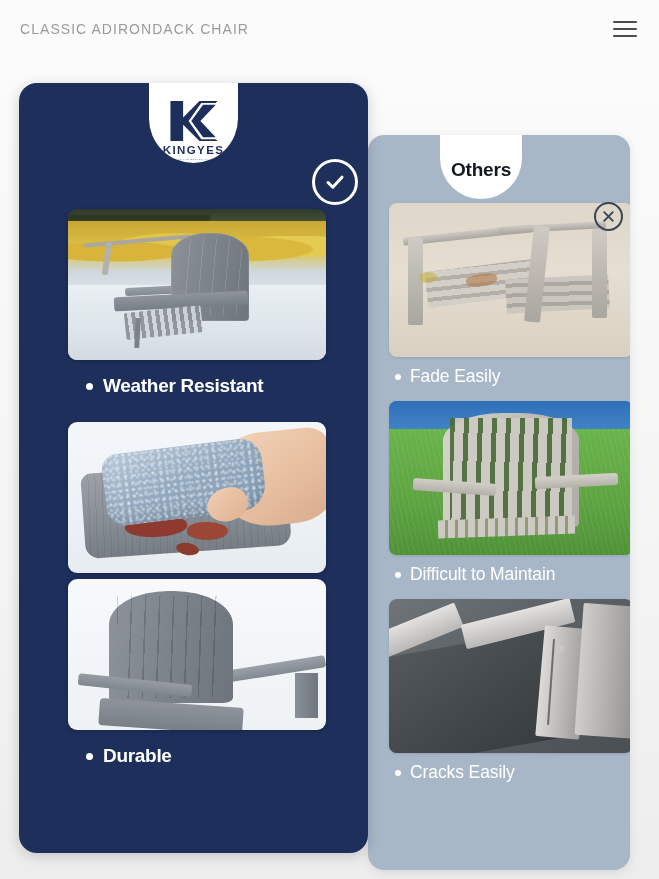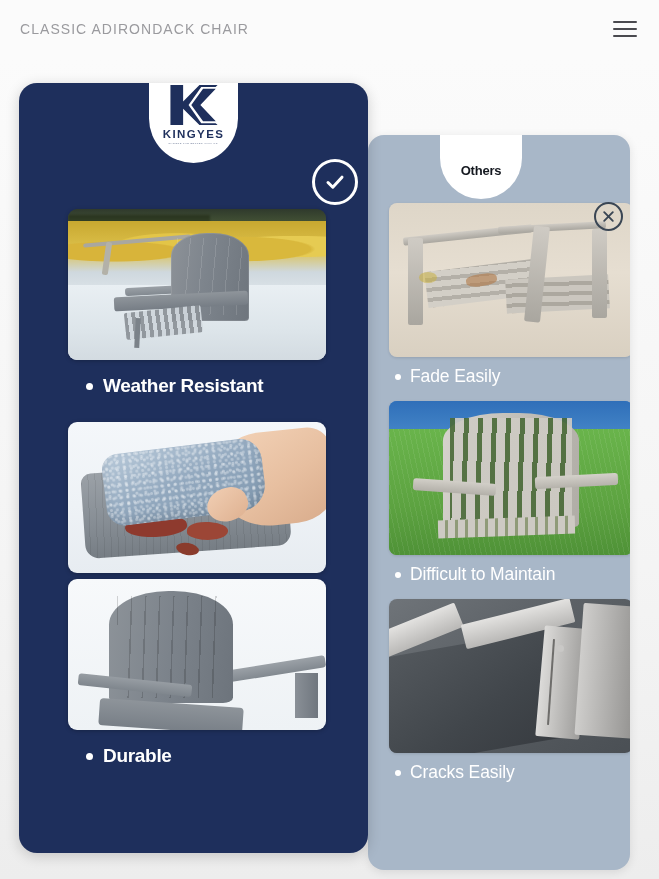--- a/index.html
+++ b/index.html
@@ -75,21 +75,21 @@
     top: 77px;
     width: 82px;
     height: 64px;
     background: #ffffff;
     border-radius: 0 0 42px 42px;
     display: flex;
     align-items: center;
     justify-content: center;
   }
   .others-badge-label {
-    font-size: 13px;
+    font-size: 19px;
     font-weight: 700;
     color: #14181f;
     letter-spacing: -0.2px;
     margin-top: 6px;
   }
   .close-badge {
     position: absolute;
     left: 594px;
     top: 144px;
     width: 29px;
@@ -150,21 +150,21 @@
     left: 149px;
     top: 25px;
     width: 89px;
     height: 80px;
     background: #ffffff;
     border-radius: 0 0 46px 46px;
     display: flex;
     flex-direction: column;
     align-items: center;
     justify-content: flex-start;
-    padding-top: 0;
+    padding-top: 16px;
     overflow: hidden;
   }
   .logo-mark { width: 58px; height: 44px; display: block; }
   .logo-word {
     font-size: 11.5px;
     font-weight: 700;
     letter-spacing: 1.4px;
     color: #1e2f5c;
     margin-top: 1px;
   }

